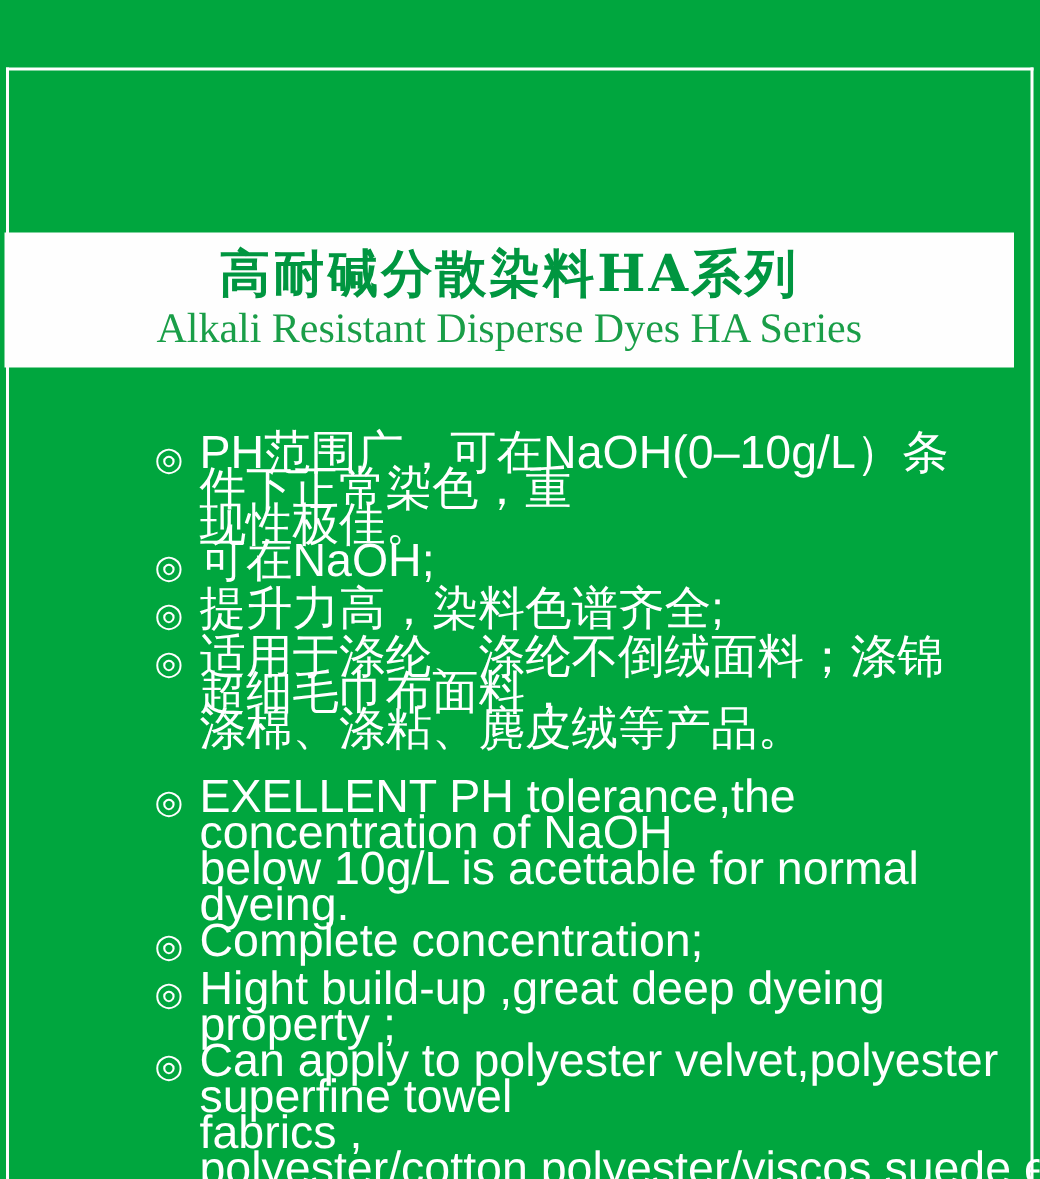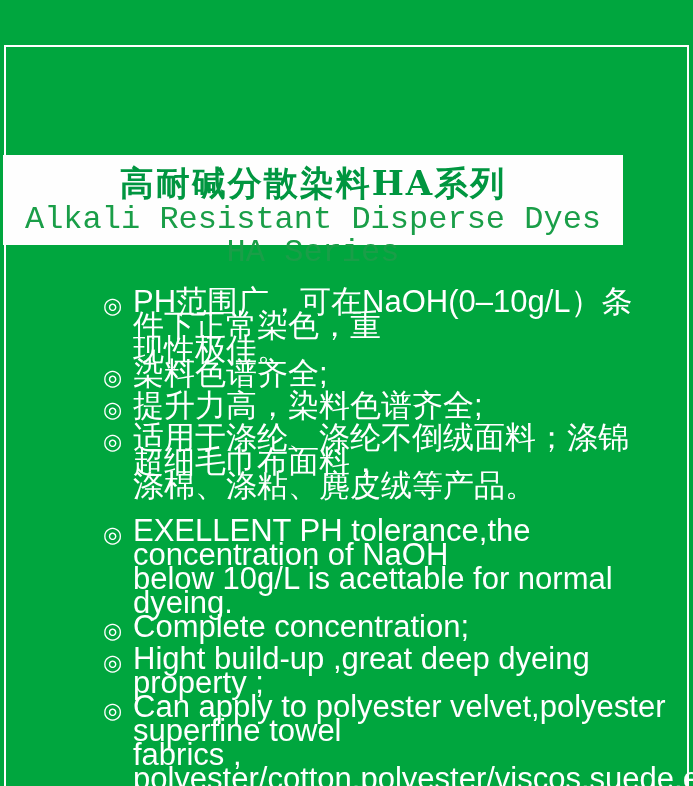--- a/index.html
+++ b/index.html
@@ -25,38 +25,38 @@
     border: 2px solid #ffffff;
     border-bottom: none;
     pointer-events: none;
   }
 
   
   .title-band {
     position: absolute;
     left: 3px;
     top: 155px;
-    width: 620px;
+    width: 673px;
     height: 90px;
     background: #fefefe;
     text-align: center;
     box-sizing: border-box;
     padding-top: 8px;
   }
   .title-zh {
     font-family: "DejaVu Serif", "Liberation Serif", serif;
     font-weight: bold;
     font-size: 34px;
     line-height: 40px;
     letter-spacing: 2px;
     color: #009640;
   }
   .title-en {
-    font-family: Liberation Mono, monospace;
-    font-size: 32px;
+    font-family: Liberation Serif, serif;
+    font-size: 28px;
     line-height: 33px;
     color: #1a9e48;
   }
 
   
   .content {
     position: absolute;
     left: 103px;
     top: 290px;
     width: 540px;
@@ -100,21 +100,21 @@
 
 <div class="content">
   <ul class="features zh">
     <li>
       <span class="marker">◎</span>
       <span class="feature-text">PH范围广，可在NaOH(0–10g/L）条件下正常染色，重
 现性极佳。</span>
     </li>
     <li>
       <span class="marker">◎</span>
-      <span class="feature-text">染料色谱齐全;</span>
+      <span class="feature-text">可在NaOH;</span>
     </li>
     <li>
       <span class="marker">◎</span>
       <span class="feature-text">提升力高，染料色谱齐全;</span>
     </li>
     <li>
       <span class="marker">◎</span>
       <span class="feature-text">适用于涤纶、涤纶不倒绒面料；涤锦超细毛巾布面料，
 涤棉、涤粘、麂皮绒等产品。</span>
     </li>

